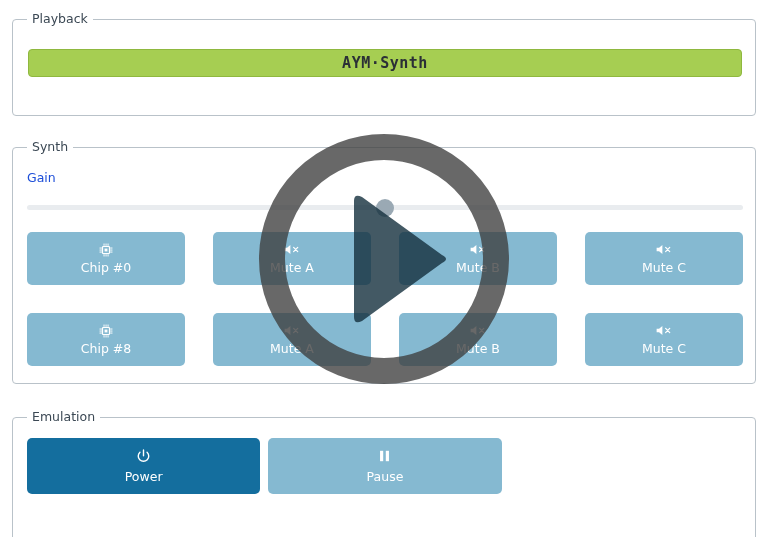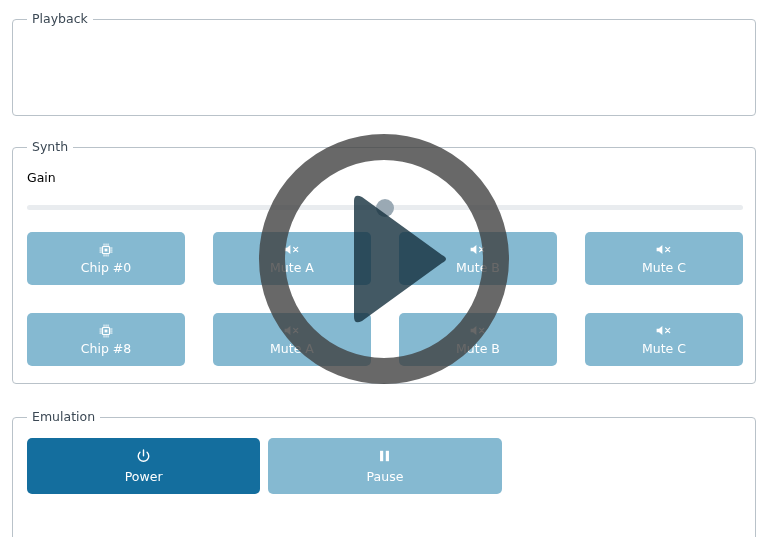--- a/index.html
+++ b/index.html
@@ -62,21 +62,21 @@
     color: #2b3036;
     cursor: pointer;
   }
 
   
   .gain-label {
     position: absolute;
     left: 14px;
     top: 22px;
     font-size: 12.5px;
-    color: #000000;
+    color: #1d4ed8;
   }
   .slider {
     position: absolute;
     left: 14px;
     top: 48px;
     width: 716px;
     height: 22px;
     cursor: pointer;
   }
   .slider-track {
@@ -174,20 +174,21 @@
     height: 256px;
     pointer-events: auto;
     cursor: pointer;
   }
 </style>
 </head>
 <body>
 
 <div class="groupbox" id="playback-group">
   <span class="group-legend">Playback</span>
+  <div class="title-button">AYM·Synth</div>
 </div>
 
 <div class="groupbox" id="output-group">
   <span class="group-legend">Synth</span>
 
   <span class="gain-label">Gain</span>
 
   <div class="slider">
     <div class="slider-track"></div>
     <div class="slider-thumb" id="gain-thumb" style="left: 50%;"></div>

